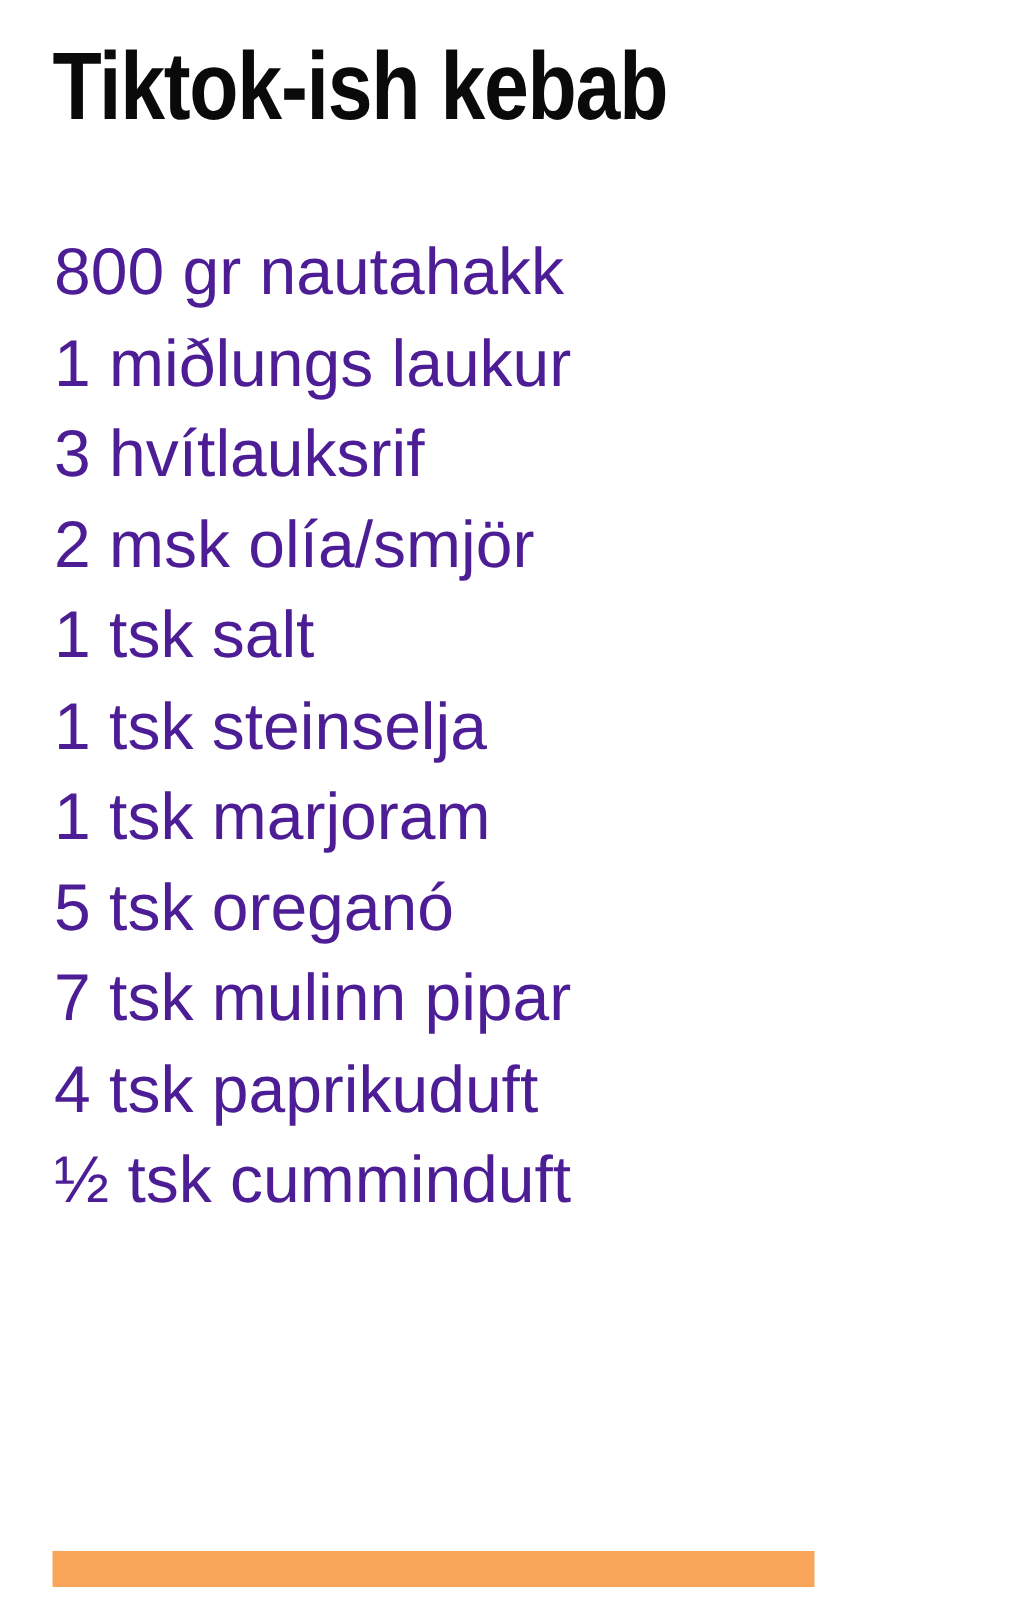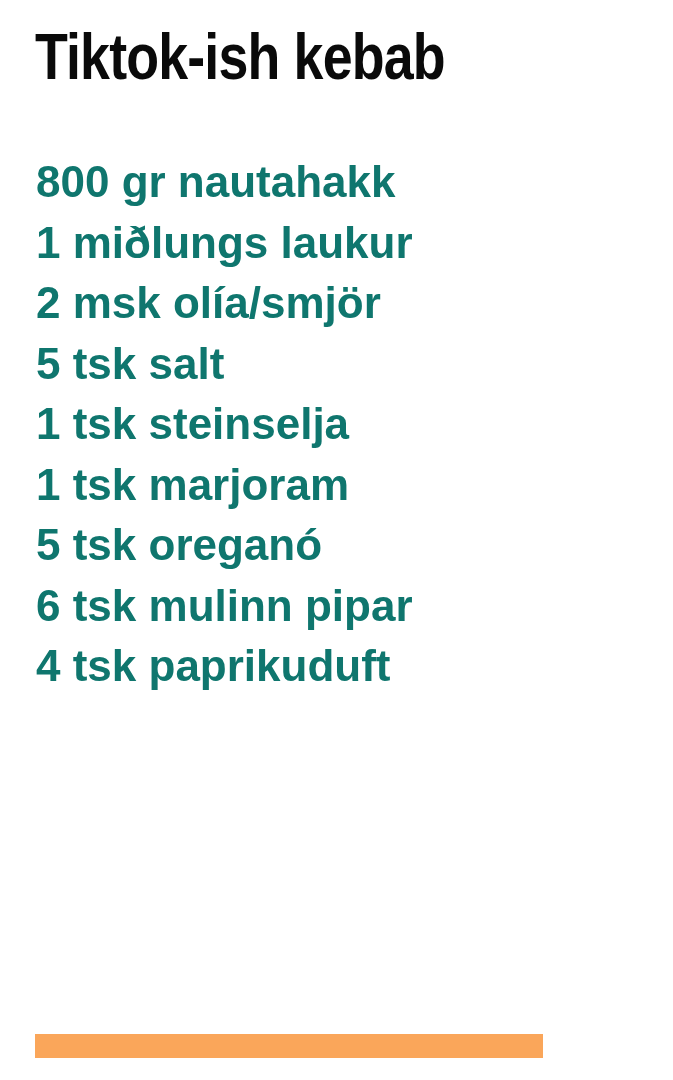--- a/index.html
+++ b/index.html
@@ -29,22 +29,22 @@
     transform: scaleX(0.84);
     transform-origin: left top;
     color: #0a0a0a;
   }
   .ingredients {
     position: absolute;
     left: 36px;
     top: 152px;
     font-size: 44px;
     line-height: 60.5px;
-    font-weight: 700;
-    color: #0f766e;
+    font-weight: 400;
+    color: #4c1d95;
   }
   .line {
     white-space: nowrap;
   }
   .divider {
     position: absolute;
     left: 35px;
     top: 1034px;
     width: 508px;
     height: 24px;
@@ -52,23 +52,25 @@
 </style>
 </head>
 <body>
 
 <div class="page">
   <h1 class="title">Tiktok-ish kebab</h1>
 
   <div class="ingredients">
       <div class="line">800 gr nautahakk</div>
       <div class="line">1 miðlungs laukur</div>
+      <div class="line">3 hvítlauksrif</div>
       <div class="line">2 msk olía/smjör</div>
-      <div class="line">5 tsk salt</div>
+      <div class="line">1 tsk salt</div>
       <div class="line">1 tsk steinselja</div>
       <div class="line">1 tsk marjoram</div>
       <div class="line">5 tsk oreganó</div>
-      <div class="line">6 tsk mulinn pipar</div>
+      <div class="line">7 tsk mulinn pipar</div>
       <div class="line">4 tsk paprikuduft</div>
+      <div class="line">½ tsk cumminduft</div>
     </div>
 
   <div class="divider" style="background-color: rgb(250, 166, 90);"></div>
 </div>
 
 </body></html>

